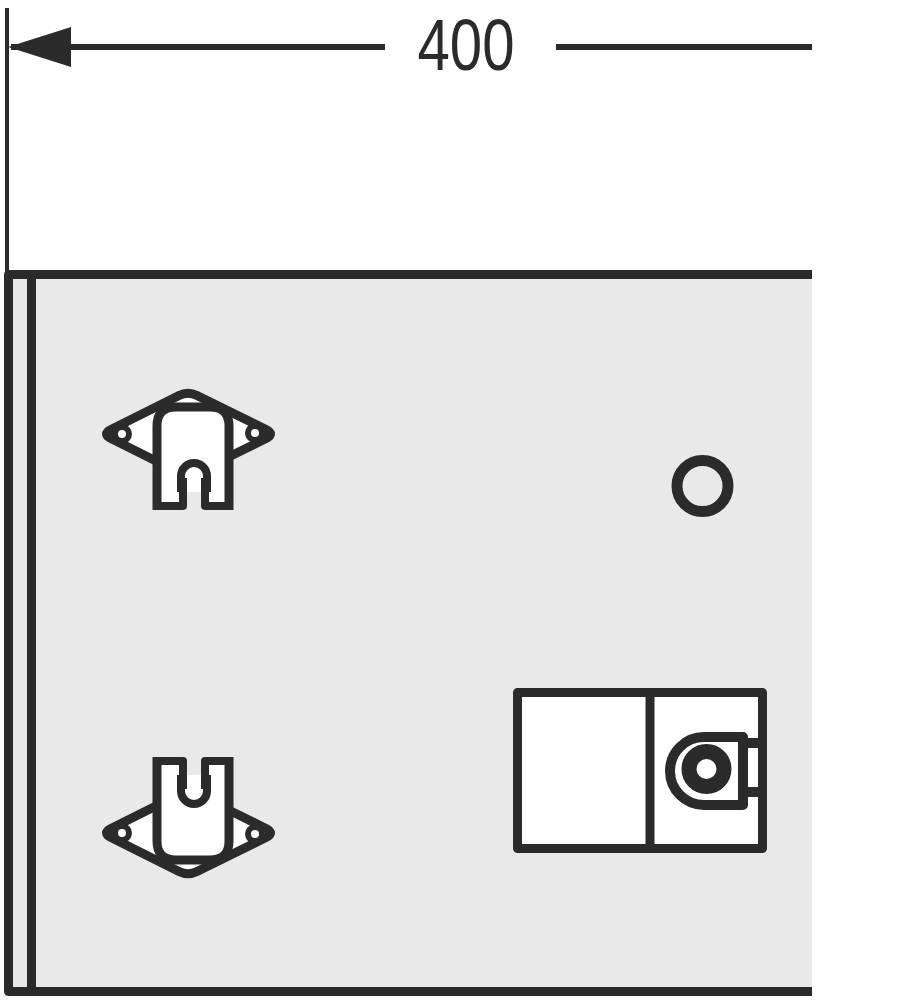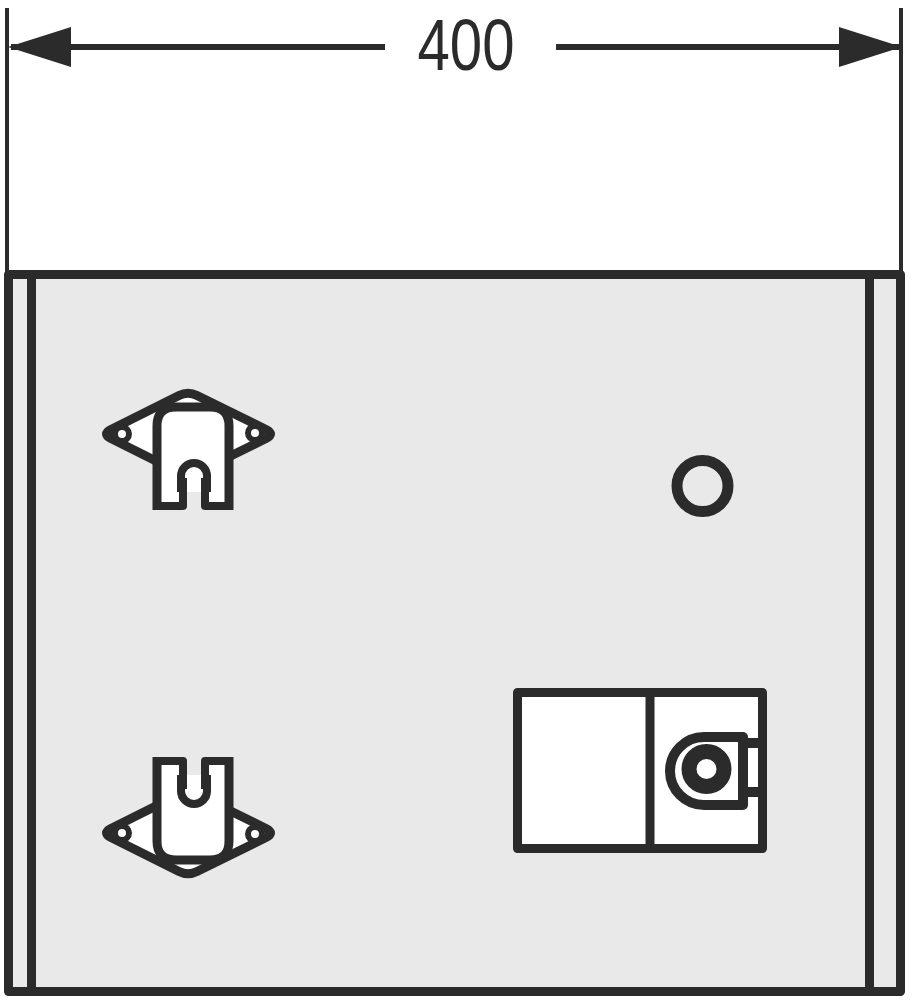--- a/index.html
+++ b/index.html
@@ -8,21 +8,21 @@
     --color-white: #ffffff;
     --color-page_background: #ffffff;
   }
   html, body {
     margin: 0;
     padding: 0;
     background: var(--color-page_background);
   }
   .stage {
     position: relative;
-    width: 913px;
+    width: 812px;
     height: 1000px;
     background: var(--color-page_background);
     overflow: hidden;
   }
   svg { display: block; }
   .ln {
     stroke: var(--color-line);
     stroke-linejoin: round;
     stroke-linecap: butt;
   }

